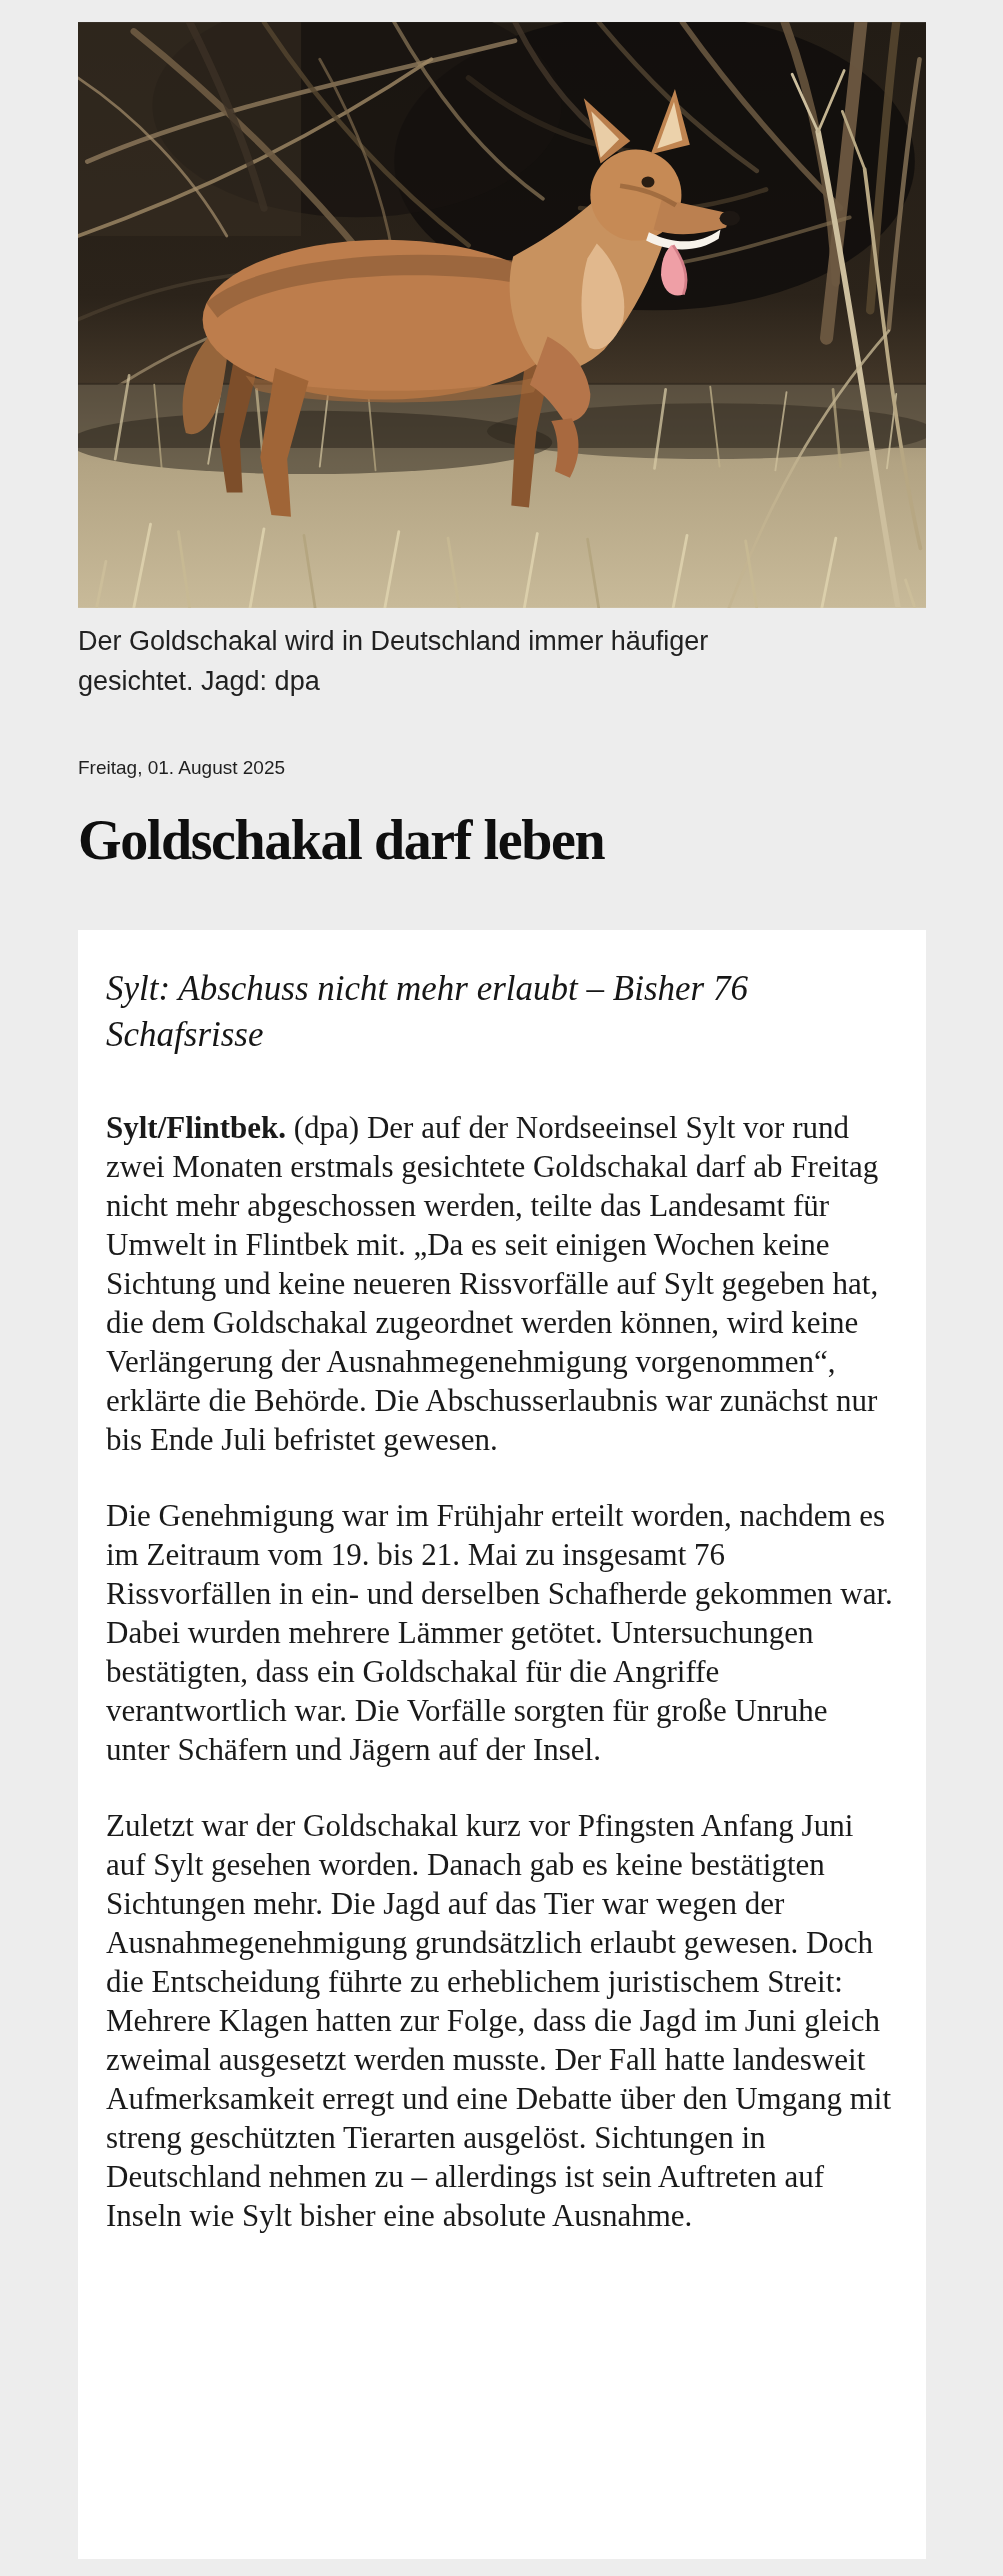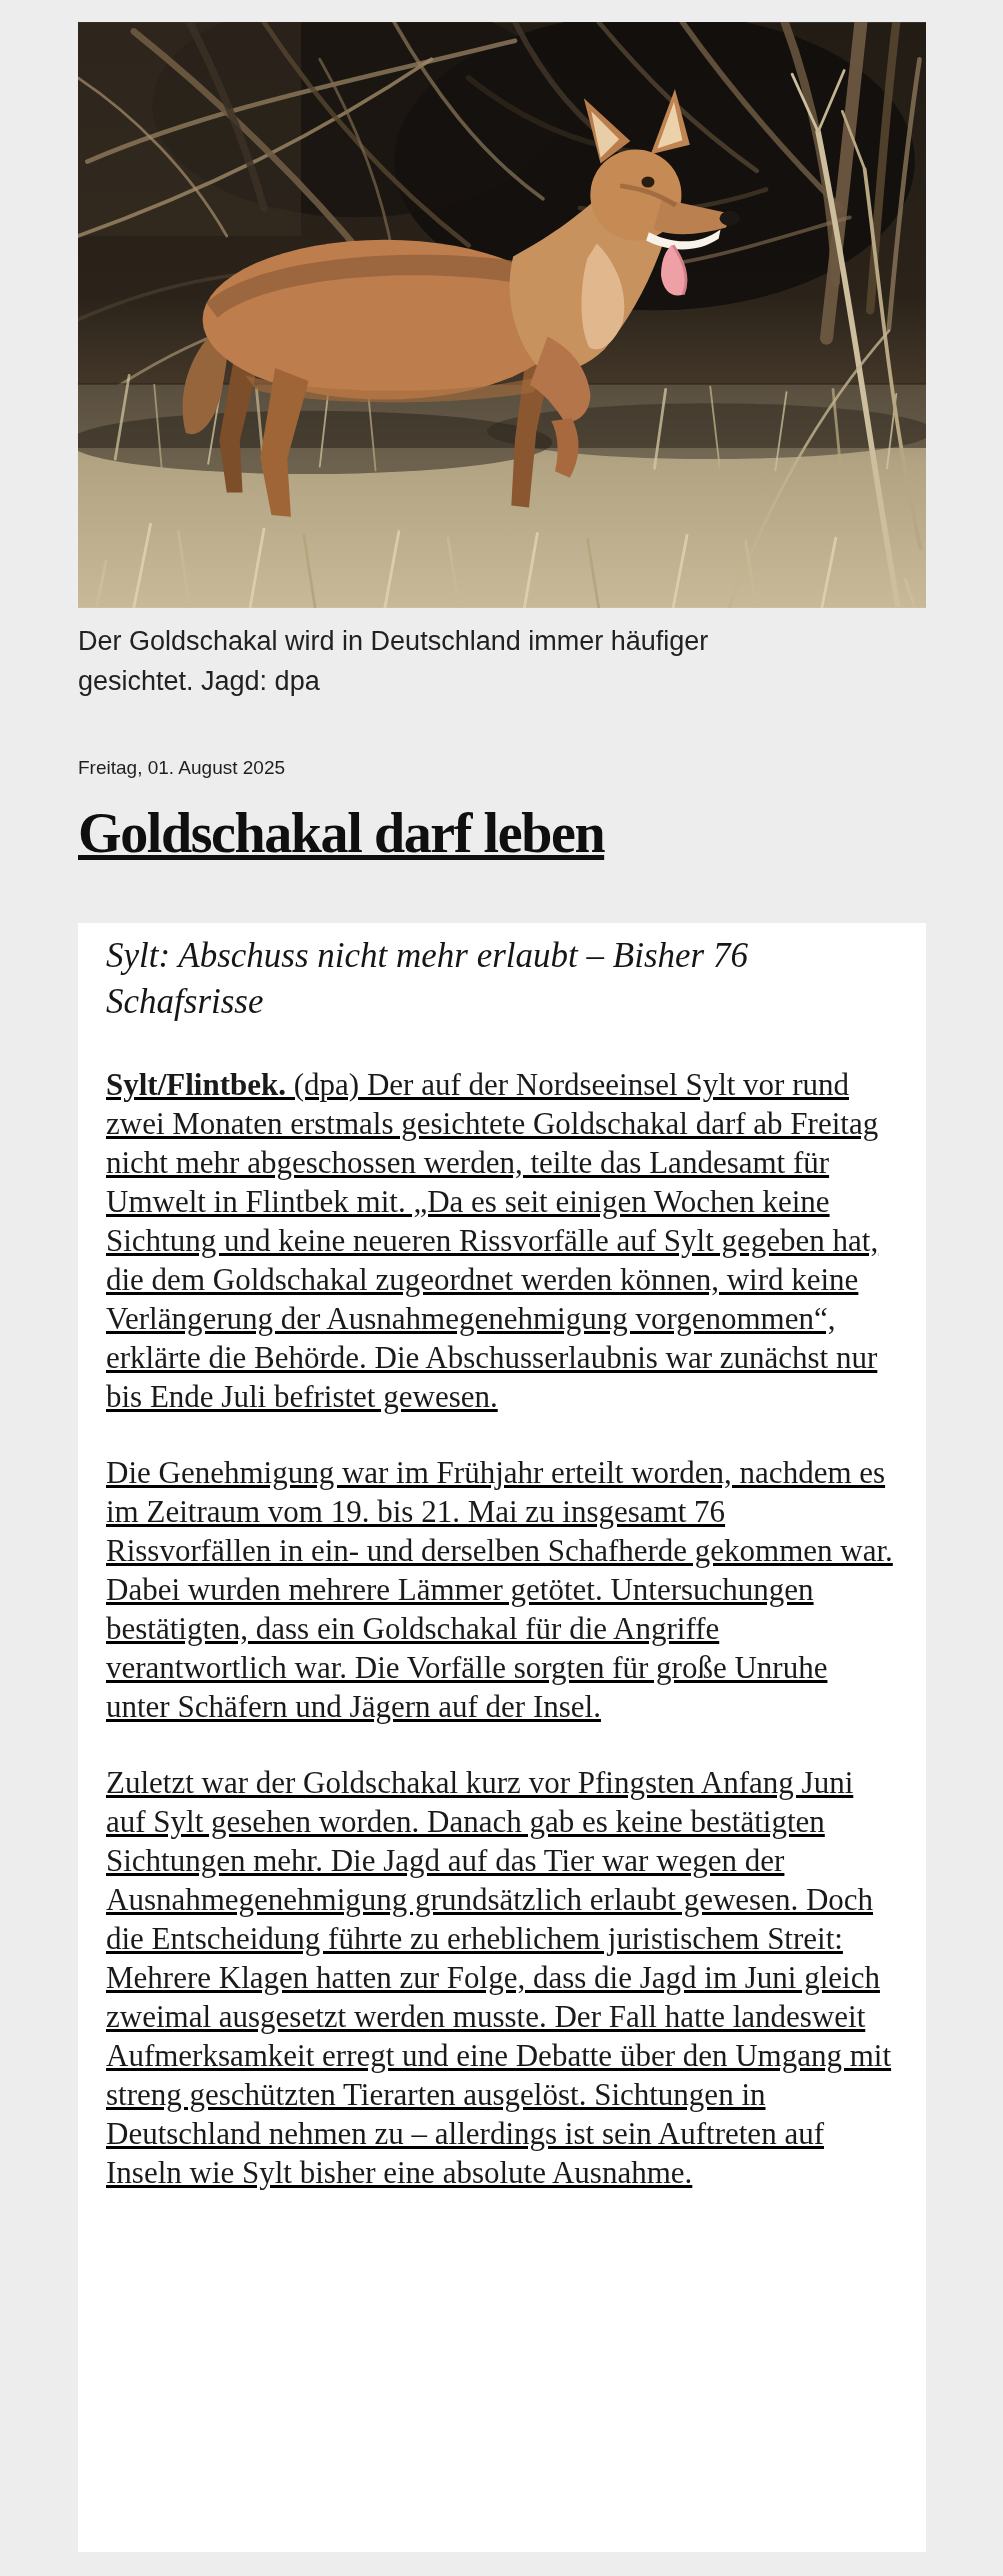--- a/index.html
+++ b/index.html
@@ -35,34 +35,34 @@
     font-size:56px; line-height:63px;
     letter-spacing:-1.4px;
     color:#0f0f0f;
   }
 
   .card {
     margin-top:58px;
     background:#ffffff;
     width:848px; height:1629px;
     box-sizing:border-box;
-    padding:10px 28px 0 28px;
+    padding:36px 28px 0 28px;
     overflow:hidden;
   }
 
   .subheadline {
     font-family:"Liberation Serif", serif;
     font-style:italic;
     font-weight:400;
     font-size:35px; line-height:46px;
     color:#161616;
     max-width:688px;
   }
 
-  .body-text { margin-top:40px;text-decoration:underline; }
+  .body-text { margin-top:50px; }
   .paragraph {
     font-family:"Liberation Serif", serif;
     font-size:31px; line-height:39px;
     color:#1a1a1a;
     margin:0 0 37px 0;
   }
   .paragraph .lead { font-weight:700; }
 </style>
 </head>
 <body>
@@ -189,21 +189,21 @@
         <path d="M30,580 L20,630" stroke="#cdbf9b" stroke-width="3"></path>
         <path d="M890,600 L900,630" stroke="#cdbf9b" stroke-width="3"></path>
       </g>
     </svg>
   </div>
 
   <div class="caption">Der Goldschakal wird in Deutschland immer häufiger gesichtet. Jagd: dpa</div>
 
   <div class="date">Freitag, 01. August 2025</div>
 
-  <h1 class="headline" style="margin:14px 0 0 0;text-decoration:underline;">Goldschakal darf leben</h1>
+  <h1 class="headline" style="margin:21px 0 0 0;">Goldschakal darf leben</h1>
 
   <div class="card">
     <div class="subheadline">Sylt: Abschuss nicht mehr erlaubt – Bisher 76 Schafsrisse</div>
 
     <div class="body-text">
       <p class="paragraph"><span class="lead">Sylt/Flintbek.</span><span> (dpa) Der auf der Nordseeinsel Sylt vor rund zwei Monaten erstmals gesichtete Goldschakal darf ab Freitag nicht mehr abgeschossen werden, teilte das Landesamt für Umwelt in Flintbek mit. „Da es seit einigen Wochen keine Sichtung und keine neueren Rissvorfälle auf Sylt gegeben hat, die dem Goldschakal zugeordnet werden können, wird keine Verlängerung der Ausnahmegenehmigung vorgenommen“, erklärte die Behörde. Die Abschusserlaubnis war zunächst nur bis Ende Juli befristet gewesen.</span></p>
       <p class="paragraph"><span>Die Genehmigung war im Frühjahr erteilt worden, nachdem es im Zeitraum vom 19. bis 21. Mai zu insgesamt 76 Rissvorfällen in ein- und derselben Schafherde gekommen war. Dabei wurden mehrere Lämmer getötet. Untersuchungen bestätigten, dass ein Goldschakal für die Angriffe verantwortlich war. Die Vorfälle sorgten für große Unruhe unter Schäfern und Jägern auf der Insel.</span></p>
       <p class="paragraph"><span>Zuletzt war der Goldschakal kurz vor Pfingsten Anfang Juni auf Sylt gesehen worden. Danach gab es keine bestätigten Sichtungen mehr. Die Jagd auf das Tier war wegen der Ausnahmegenehmigung grundsätzlich erlaubt gewesen. Doch die Entscheidung führte zu erheblichem juristischem Streit: Mehrere Klagen hatten zur Folge, dass die Jagd im Juni gleich zweimal ausgesetzt werden musste. Der Fall hatte landesweit Aufmerksamkeit erregt und eine Debatte über den Umgang mit streng geschützten Tierarten ausgelöst. Sichtungen in Deutschland nehmen zu – allerdings ist sein Auftreten auf Inseln wie Sylt bisher eine absolute Ausnahme.</span></p>
     </div>
   </div>

